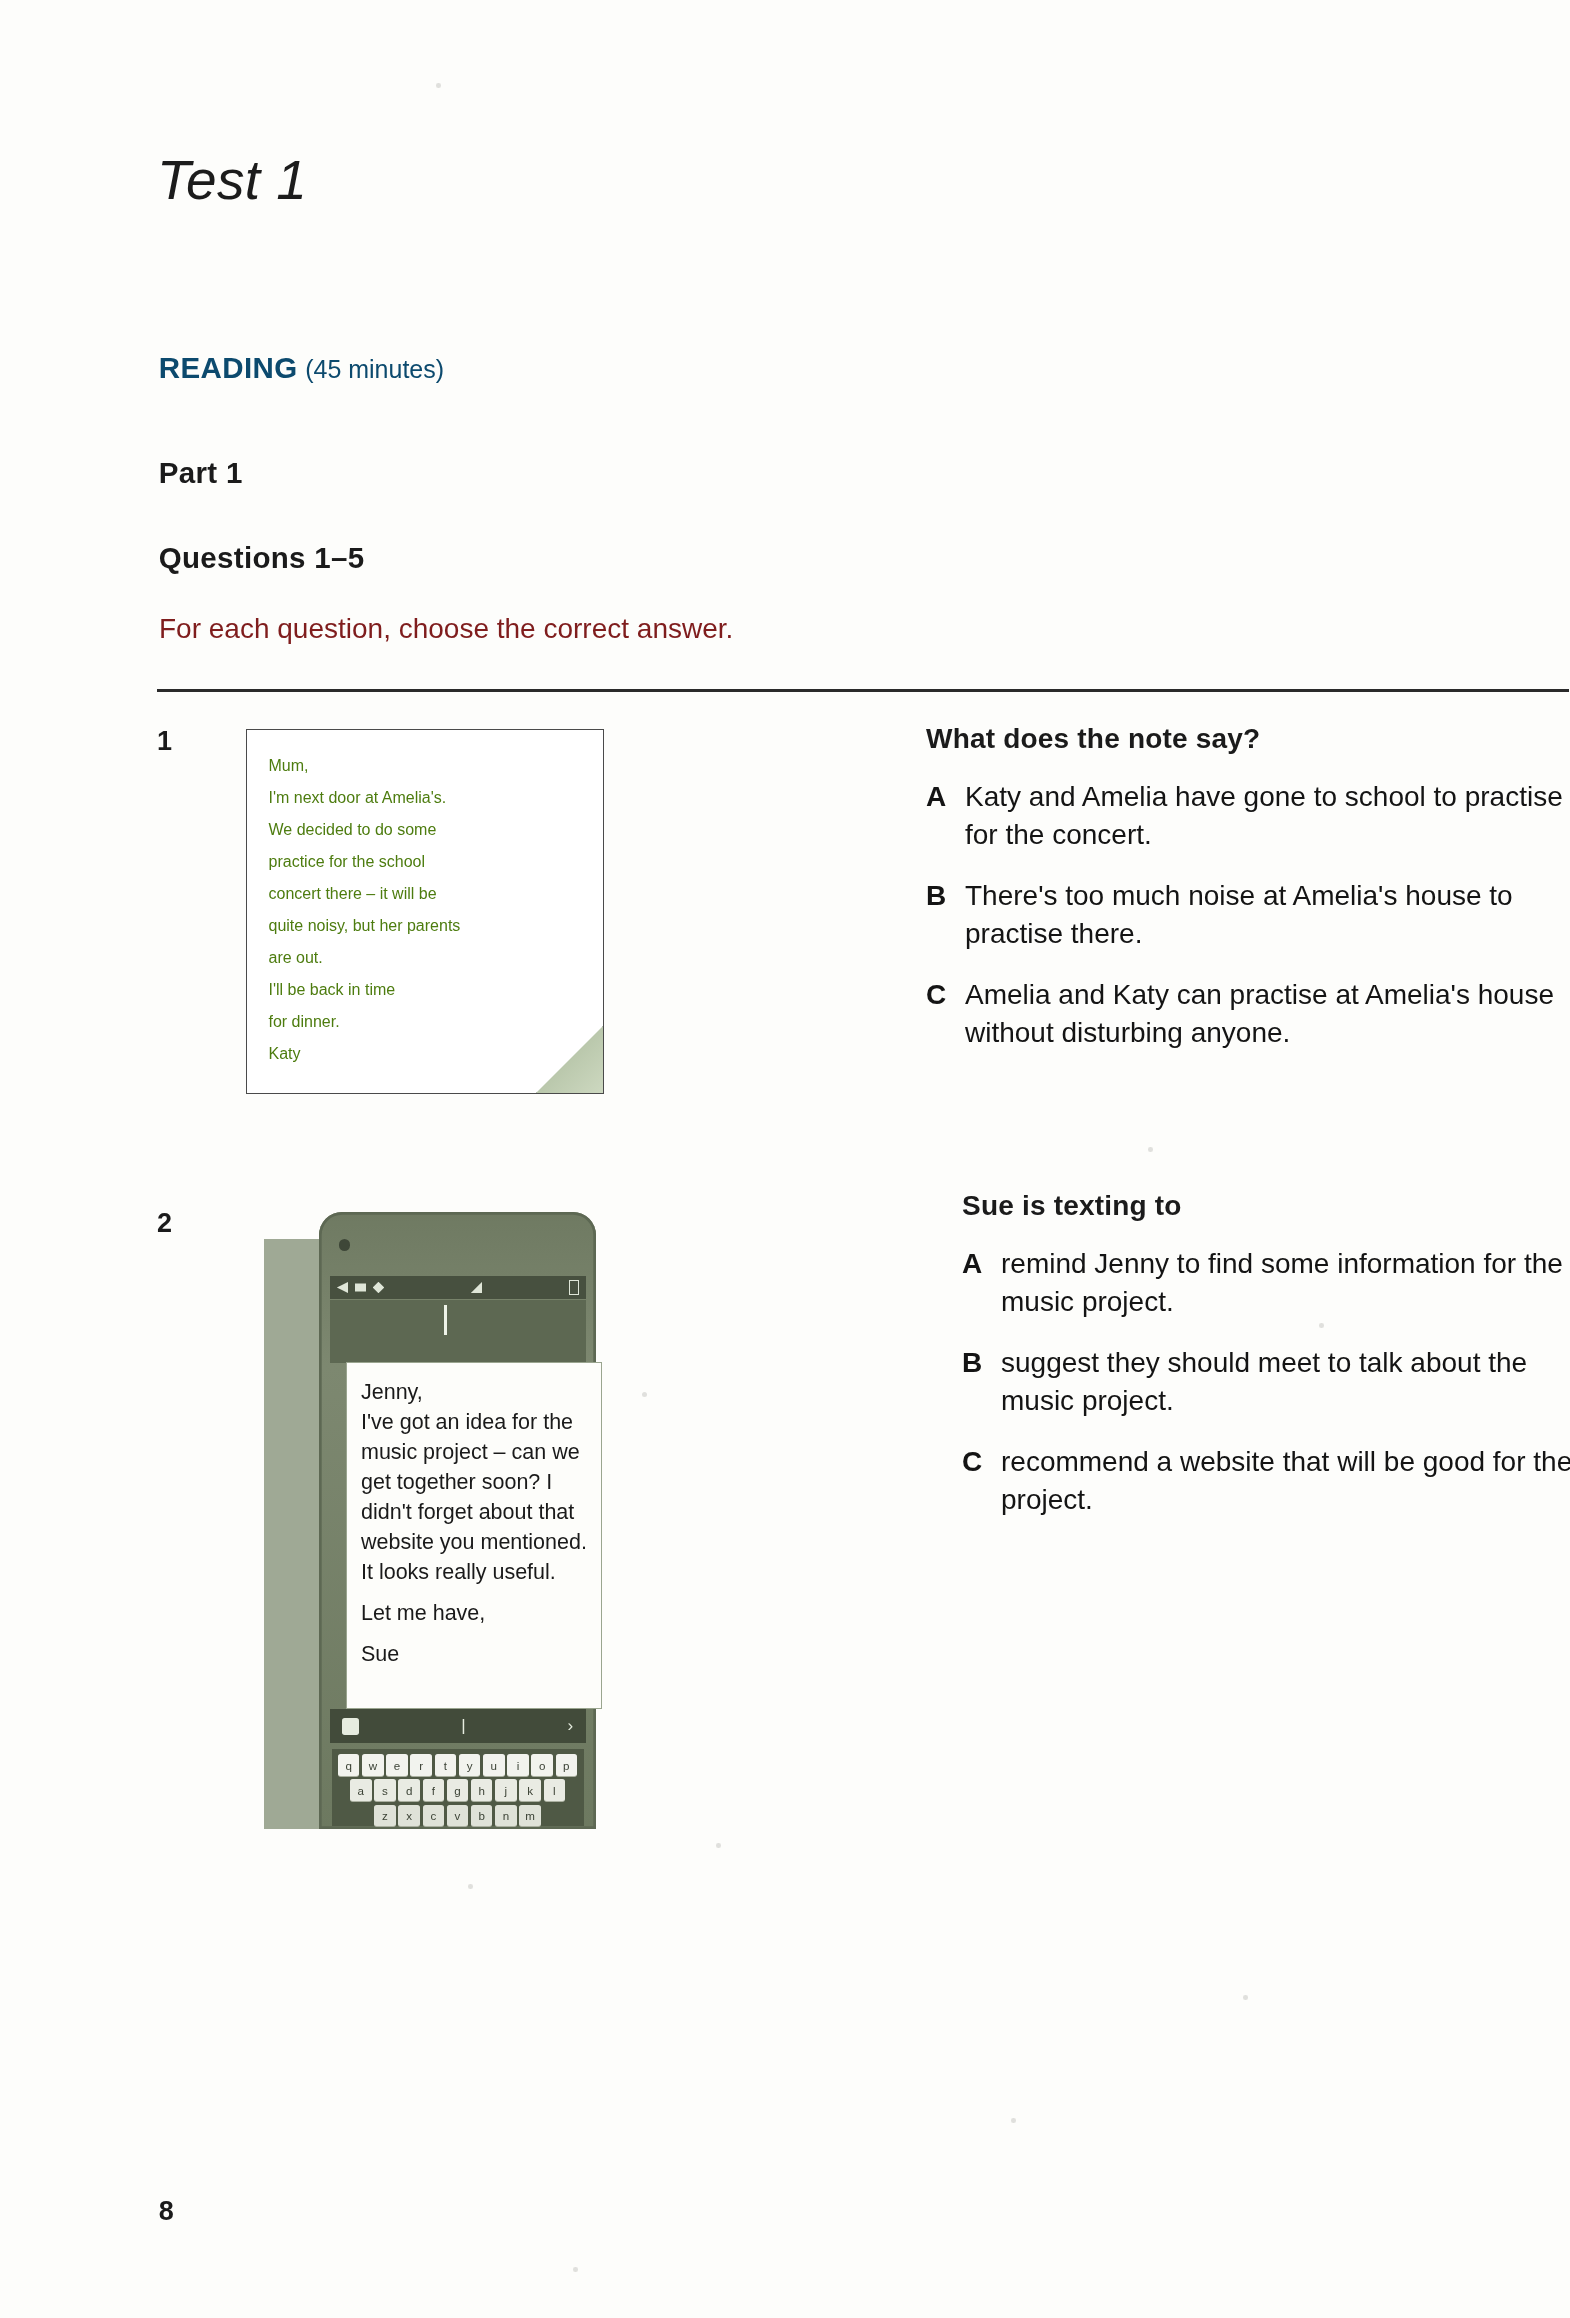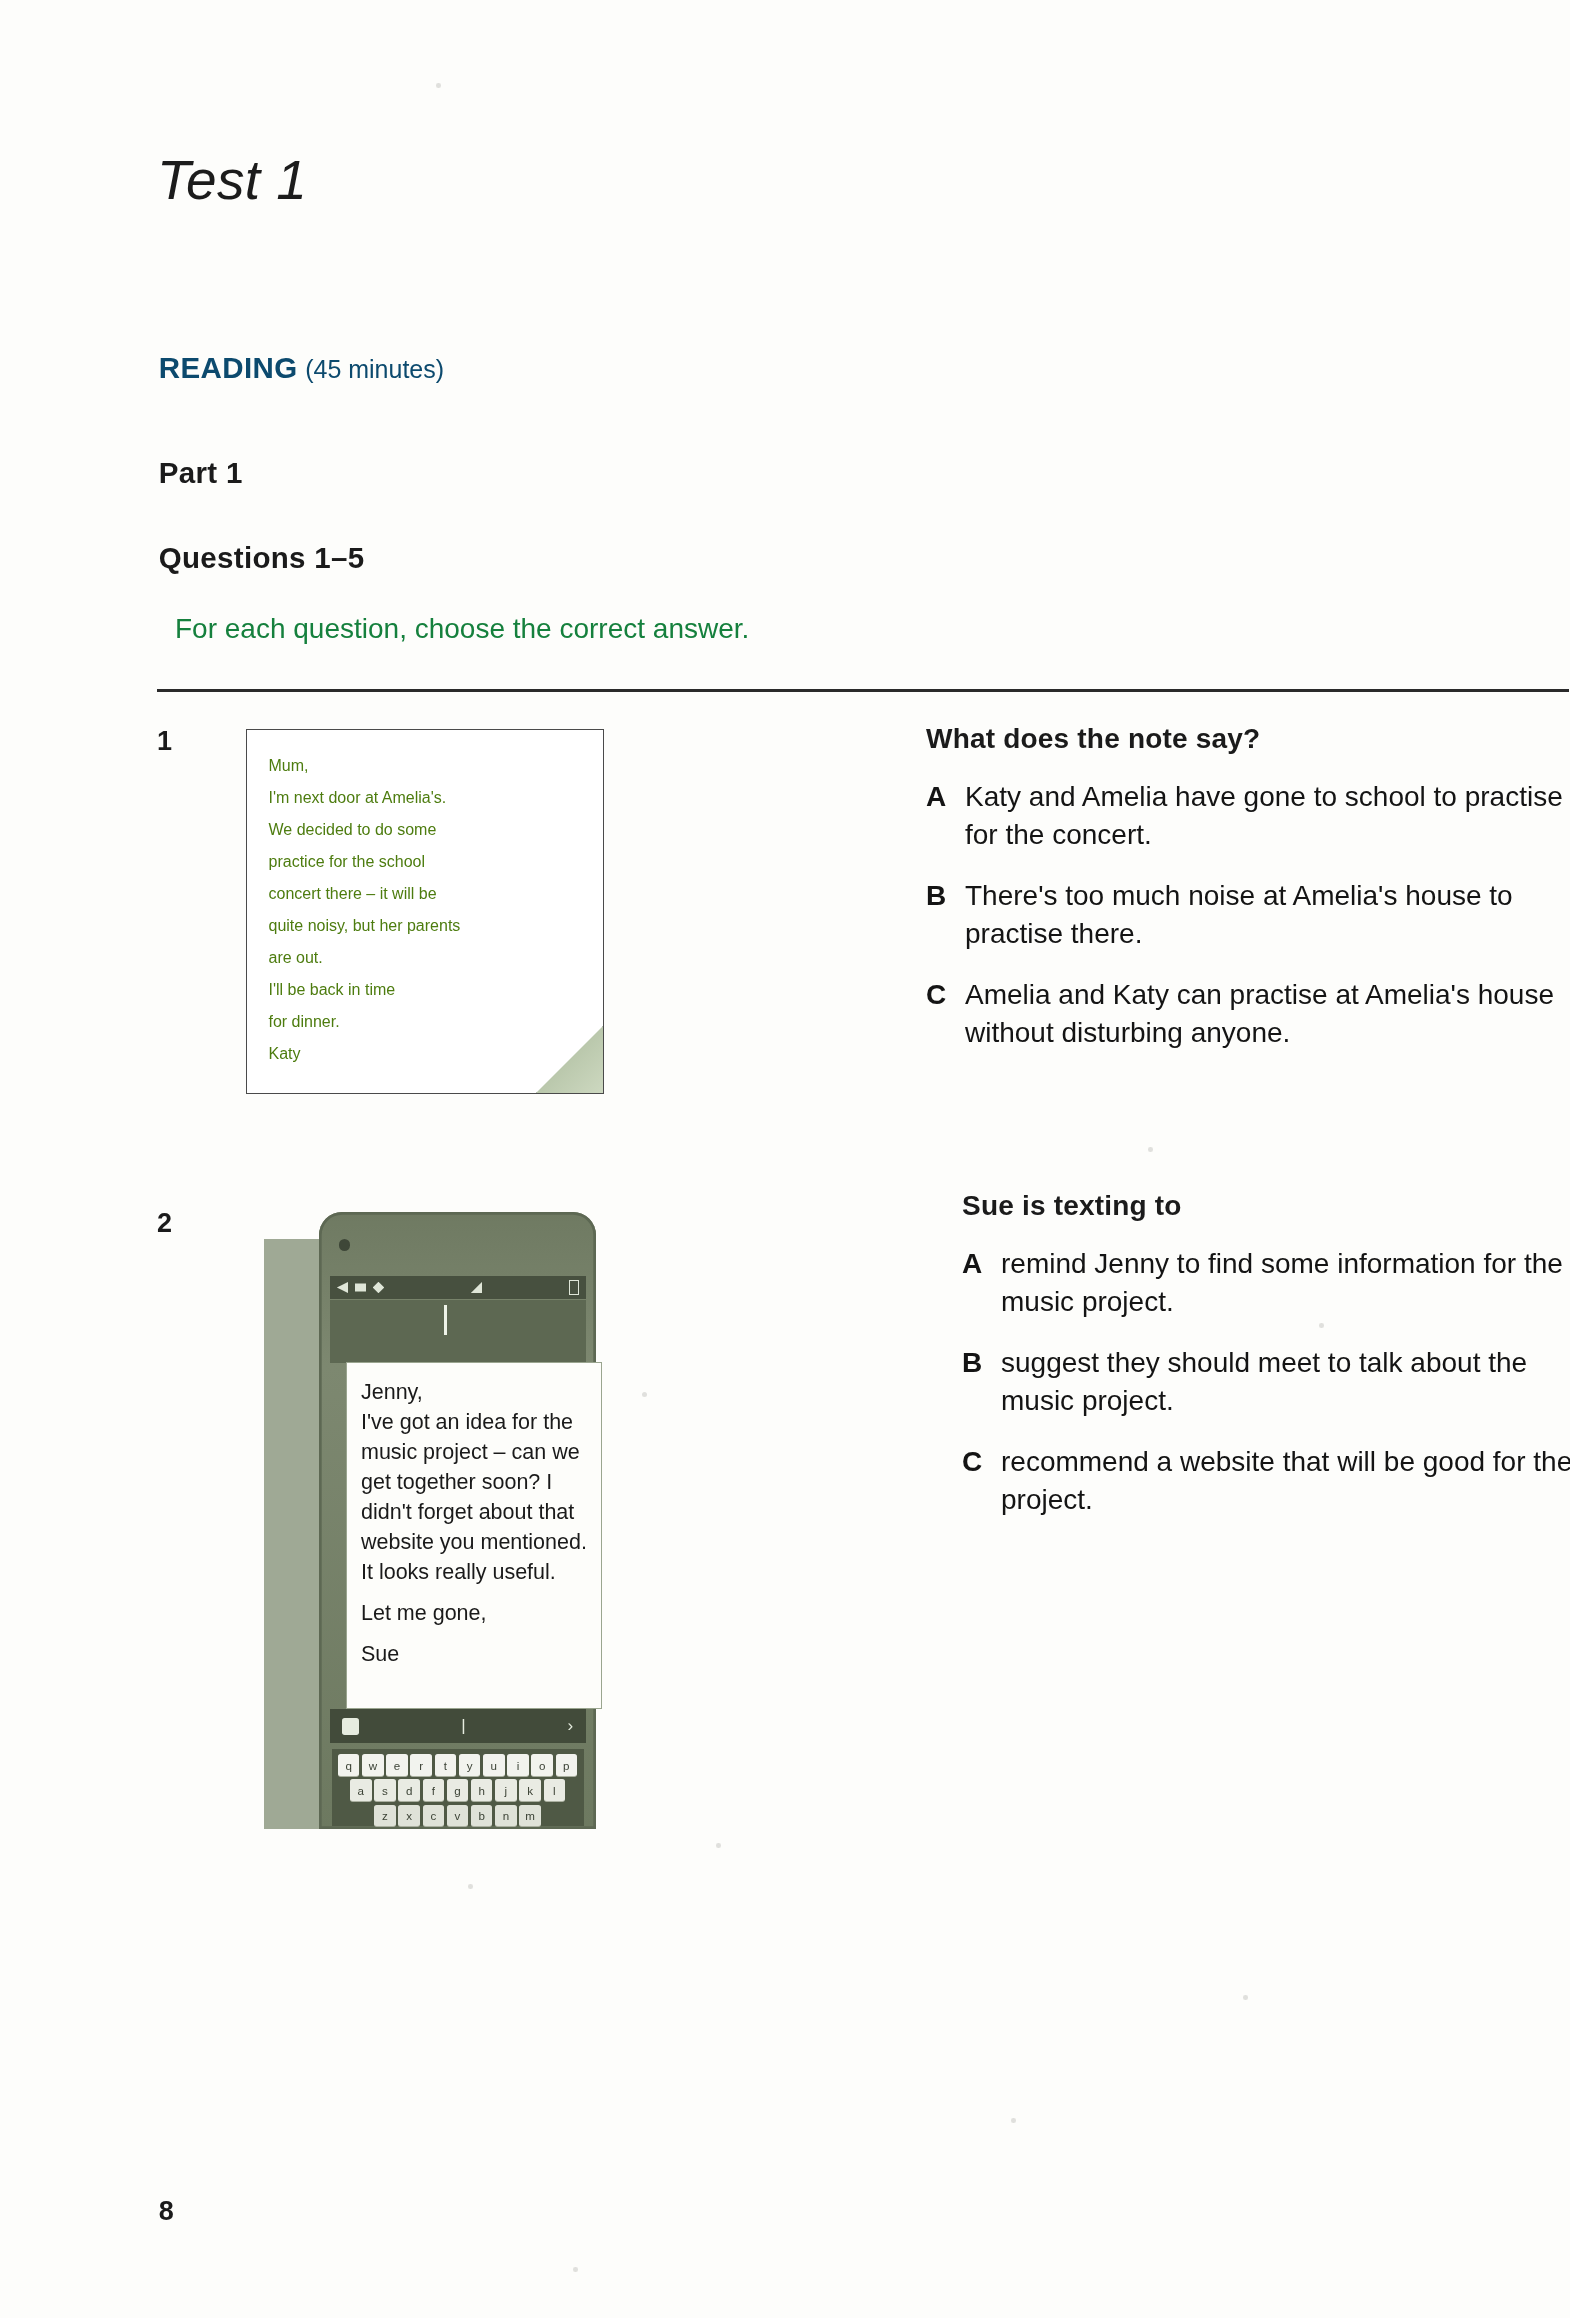--- a/index.html
+++ b/index.html
@@ -81,24 +81,24 @@
     position: absolute;
     left: 1.8px;
     top: 541px;
     font-size: 29.5px;
     font-weight: bold;
     letter-spacing: 0.3px;
   }
 
   .instruction {
     position: absolute;
-    left: 18px;
+    left: 2px;
     top: 613px;
     font-size: 28px;
-    color: #15803d;
+    color: #7f1d1d;
   }
 
   .rule {
     position: absolute;
     left: 0;
     top: 689px;
     width: 1412px;
     height: 2.7px;
     background: #2a2a2a;
   }
@@ -407,21 +407,21 @@
 
         <div class="phone-msg">
           <div>Jenny,</div>
           <div>I've got an idea for the</div>
           <div>music project – can we</div>
           <div>get together soon? I</div>
           <div>didn't forget about that</div>
           <div>website you mentioned.</div>
           <div>It looks really useful.</div>
           <div class="gap"></div>
-          <div>Let me gone,</div>
+          <div>Let me have,</div>
           <div class="gap"></div>
           <div>Sue</div>
         </div>
 
         <div class="phone-bottombar">
           <span class="bb-sq"></span>
           <span>|</span>
           <span>›</span>
         </div>
 

